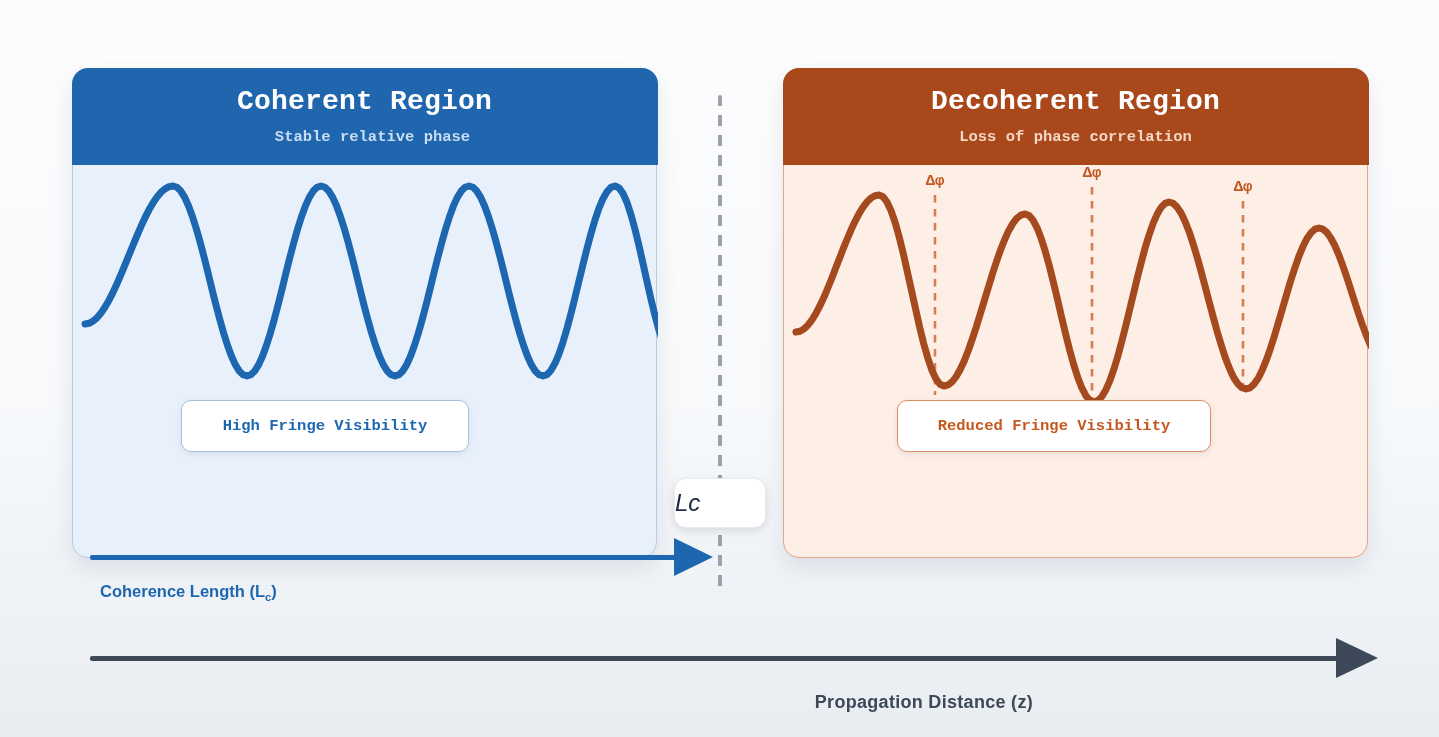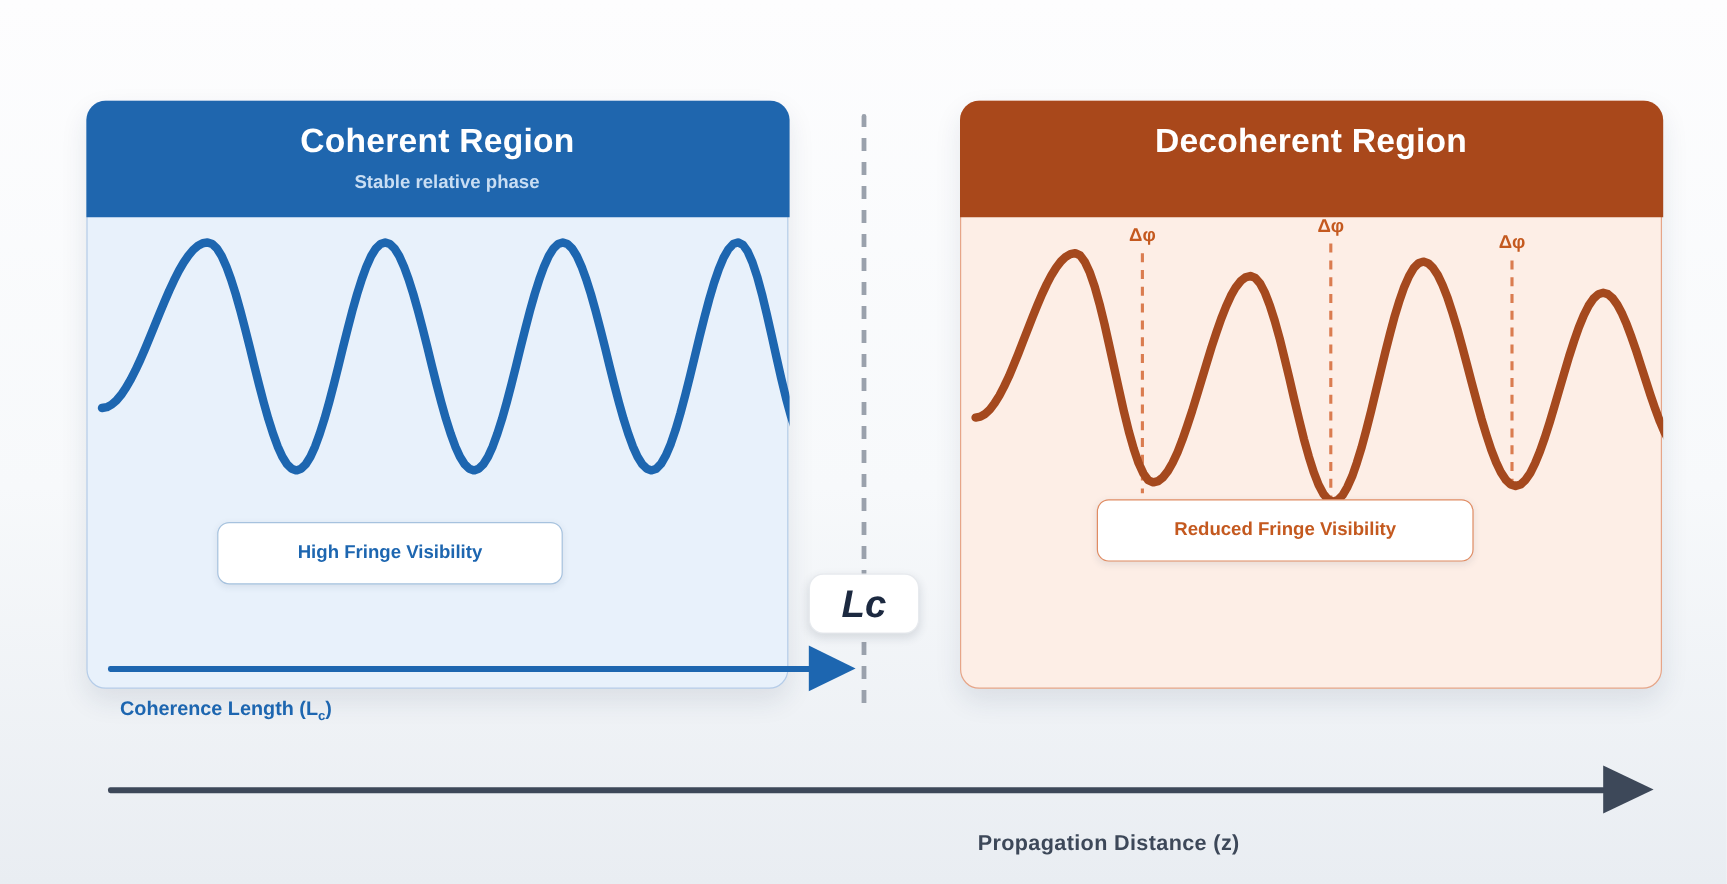--- a/index.html
+++ b/index.html
@@ -12,36 +12,36 @@
     position: relative;
     width: 1439px;
     height: 737px;
     background: linear-gradient(180deg, #fdfdfe 0%, #f7f9fb 55%, #e9edf2 100%);
     overflow: hidden;
   }
 
   
   .panel {
     position: absolute;
-    top: 84px;
+    top: 68px;
     width: 585px;
     height: 490px;
     border-radius: 16px;
     box-shadow: 0 10px 22px rgba(30, 50, 80, 0.10);
+    font-family: Liberation Mono, monospace;
   }
   .panel-coherent {
     left: 72px;
     background: var(--co-body, #e8f1fb);
     border: 1.5px solid var(--co-border, #b5cce8);
   }
   .panel-decoherent {
     left: 783px;
     background: var(--de-body, #fdeee6);
     border: 1.5px solid var(--de-border, #e6a588);
-    margin-left: 17px;
   }
   .panel-header {
     position: absolute;
     left: -1.5px; top: -1.5px;
     width: calc(100% + 3px);
     height: 97px;
     border-radius: 16px 16px 0 0;
     text-align: center;
     padding-top: 17px;
   }
@@ -88,21 +88,20 @@
     justify-content: center;
     font-size: 15.5px;
     box-shadow: 0 2px 6px rgba(50, 70, 100, 0.10);
   }
   .badge-coherent {
     left: 108px;
     width: 288px;
     border: 1.5px solid var(--co-badge-border, #a6c2de);
     color: var(--co-badge-text, #1d66b0);
     font-weight: 700;
-    margin-top: 19px;
   }
   .badge-decoherent {
     left: 113px;
     width: 314px;
     border: 1.5px solid var(--de-badge-border, #e08c63);
     color: var(--de-badge-text, #c4591f);
     font-weight: 600;
     text-align: right;
   }
 
@@ -125,23 +124,23 @@
     left: 674px;
     top: 478px;
     width: 92px;
     height: 50px;
     background: #ffffff;
     border: 1px solid #e7eaee;
     border-radius: 12px;
     box-shadow: 0 3px 8px rgba(40, 55, 80, 0.14);
     display: flex;
     align-items: center;
-    justify-content: center;
-    font-size: 32px;
-    font-weight: 700;
+    justify-content: flex-start;
+    font-size: 24px;
+    font-weight: 400;
     font-style: italic;
     color: #1c2940;
     z-index: 3;
   }
 
   
   .coh-arrow-line {
     position: absolute;
     left: 90px; top: 555px;
     width: 586px; height: 4.5px;
@@ -214,20 +213,21 @@
       <svg id="wave-coherent" class="wave-svg" viewBox="0 0 585 245">
           <path d="M 12 160 L 16.0 159.3 L 20.0 157.2 L 24.0 153.8 L 28.0 149.0 L 32.0 143.1 L 36.0 136.2 L 40.0 128.3 L 44.0 119.7 L 48.0 110.4 L 52.0 100.8 L 56.0 91.0 L 60.0 81.2 L 64.0 71.6 L 68.0 62.3 L 72.0 53.7 L 76.0 45.8 L 80.0 38.9 L 84.0 33.0 L 88.0 28.2 L 92.0 24.8 L 96.0 22.7 L 100.0 22.0 L 103.9 23.3 L 107.8 27.1 L 111.7 33.4 L 115.6 42.0 L 119.5 52.7 L 123.4 65.0 L 127.3 78.8 L 131.2 93.7 L 135.1 109.2 L 138.9 124.8 L 142.8 140.3 L 146.7 155.2 L 150.6 169.0 L 154.5 181.3 L 158.4 192.0 L 162.3 200.6 L 166.2 206.9 L 170.1 210.7 L 174.0 212.0 L 177.9 210.7 L 181.8 206.9 L 185.7 200.6 L 189.6 192.0 L 193.5 181.3 L 197.4 169.0 L 201.3 155.2 L 205.2 140.3 L 209.1 124.8 L 212.9 109.2 L 216.8 93.7 L 220.7 78.8 L 224.6 65.0 L 228.5 52.7 L 232.4 42.0 L 236.3 33.4 L 240.2 27.1 L 244.1 23.3 L 248.0 22.0 L 251.9 23.3 L 255.8 27.1 L 259.7 33.4 L 263.6 42.0 L 267.5 52.7 L 271.4 65.0 L 275.3 78.8 L 279.2 93.7 L 283.1 109.2 L 286.9 124.8 L 290.8 140.3 L 294.7 155.2 L 298.6 169.0 L 302.5 181.3 L 306.4 192.0 L 310.3 200.6 L 314.2 206.9 L 318.1 210.7 L 322.0 212.0 L 325.9 210.7 L 329.8 206.9 L 333.7 200.6 L 337.6 192.0 L 341.5 181.3 L 345.4 169.0 L 349.3 155.2 L 353.2 140.3 L 357.1 124.8 L 360.9 109.2 L 364.8 93.7 L 368.7 78.8 L 372.6 65.0 L 376.5 52.7 L 380.4 42.0 L 384.3 33.4 L 388.2 27.1 L 392.1 23.3 L 396.0 22.0 L 399.9 23.3 L 403.8 27.1 L 407.7 33.4 L 411.6 42.0 L 415.5 52.7 L 419.4 65.0 L 423.3 78.8 L 427.2 93.7 L 431.1 109.2 L 434.9 124.8 L 438.8 140.3 L 442.7 155.2 L 446.6 169.0 L 450.5 181.3 L 454.4 192.0 L 458.3 200.6 L 462.2 206.9 L 466.1 210.7 L 470.0 212.0 L 474.0 210.6 L 478.0 206.3 L 482.0 199.3 L 486.0 189.8 L 490.0 178.1 L 494.0 164.5 L 498.0 149.5 L 502.0 133.5 L 506.0 117.0 L 510.0 100.5 L 514.0 84.5 L 518.0 69.5 L 522.0 55.9 L 526.0 44.2 L 530.0 34.7 L 534.0 27.7 L 538.0 23.4 L 542.0 22.0 L 546.0 23.9 L 550.0 29.5 L 554.0 38.5 L 558.0 50.6 L 562.0 65.3 L 566.0 81.8 L 570.0 99.5 L 574.0 117.5 L 578.0 135.2 L 582.0 151.7 L 586.0 166.4 L 590.0 178.5 L 594.0 187.5 L 598.0 193.1 L 602.0 195.0" fill="none" stroke="#1d66b0" stroke-width="7" stroke-linecap="round" stroke-linejoin="round"></path>
         </svg>
       <div class="badge badge-coherent">High Fringe Visibility</div>
     </div>
   </div>
 
   <div class="panel panel-decoherent">
     <div class="panel-header">
       <div class="panel-title">Decoherent Region</div>
+      <div class="panel-subtitle">Loss of phase correlation</div>
     </div>
     <div class="panel-body">
       <svg id="wave-decoherent" class="wave-svg" viewBox="0 0 585 245">
           <line x1="151" x2="151" y1="31" y2="231" stroke="#da7c50" stroke-width="2.6" stroke-dasharray="7.5 6.5"></line>
           <text x="151" y="21" text-anchor="middle" fill="#c4591f" font-size="15.5" font-weight="700">Δφ</text>
           <line x1="308" x2="308" y1="23" y2="243" stroke="#da7c50" stroke-width="2.6" stroke-dasharray="7.5 6.5"></line>
           <text x="308" y="13" text-anchor="middle" fill="#c4591f" font-size="15.5" font-weight="700">Δφ</text>
           <line x1="459" x2="459" y1="37" y2="229" stroke="#da7c50" stroke-width="2.6" stroke-dasharray="7.5 6.5"></line>
           <text x="459" y="27" text-anchor="middle" fill="#c4591f" font-size="15.5" font-weight="700">Δφ</text>
           <path d="M 12 168 L 16.0 167.2 L 19.9 165.0 L 23.9 161.2 L 27.8 156.1 L 31.8 149.7 L 35.7 142.2 L 39.7 133.8 L 43.6 124.5 L 47.6 114.7 L 51.5 104.6 L 55.5 94.4 L 59.4 84.3 L 63.4 74.5 L 67.3 65.3 L 71.3 56.8 L 75.2 49.3 L 79.2 42.9 L 83.1 37.8 L 87.1 34.0 L 91.0 31.8 L 95.0 31.0 L 99.1 32.8 L 103.1 38.3 L 107.2 47.1 L 111.3 59.0 L 115.3 73.4 L 119.4 90.0 L 123.4 107.9 L 127.5 126.5 L 131.6 145.1 L 135.6 163.0 L 139.7 179.6 L 143.8 194.0 L 147.8 205.9 L 151.9 214.7 L 155.9 220.2 L 160.0 222.0 L 164.1 220.9 L 168.1 217.8 L 172.2 212.6 L 176.2 205.6 L 180.3 196.8 L 184.3 186.5 L 188.3 175.0 L 192.4 162.6 L 196.4 149.5 L 200.5 136.0 L 204.6 122.5 L 208.6 109.4 L 212.7 97.0 L 216.7 85.5 L 220.8 75.2 L 224.8 66.4 L 228.8 59.4 L 232.9 54.2 L 236.9 51.1 L 241.0 50.0 L 245.1 51.6 L 249.1 56.3 L 253.2 64.1 L 257.2 74.5 L 261.3 87.4 L 265.4 102.1 L 269.4 118.3 L 273.5 135.3 L 277.5 152.7 L 281.6 169.7 L 285.6 185.9 L 289.7 200.6 L 293.8 213.5 L 297.8 223.9 L 301.9 231.7 L 305.9 236.4 L 310.0 238.0 L 313.9 236.6 L 317.9 232.6 L 321.8 225.9 L 325.8 216.9 L 329.7 205.7 L 333.7 192.7 L 337.6 178.2 L 341.6 162.5 L 345.5 146.3 L 349.5 129.7 L 353.4 113.5 L 357.4 97.8 L 361.3 83.3 L 365.3 70.3 L 369.2 59.1 L 373.2 50.1 L 377.1 43.4 L 381.1 39.4 L 385.0 38.0 L 389.1 39.3 L 393.1 43.1 L 397.2 49.3 L 401.2 57.7 L 405.3 68.2 L 409.3 80.4 L 413.4 93.9 L 417.4 108.5 L 421.5 123.8 L 425.5 139.2 L 429.6 154.5 L 433.6 169.1 L 437.7 182.6 L 441.7 194.8 L 445.8 205.3 L 449.8 213.7 L 453.9 219.9 L 457.9 223.7 L 462.0 225.0 L 466.1 223.8 L 470.1 220.1 L 474.2 214.2 L 478.2 206.2 L 482.3 196.2 L 486.3 184.8 L 490.4 172.0 L 494.4 158.5 L 498.5 144.5 L 502.6 130.5 L 506.6 117.0 L 510.7 104.3 L 514.7 92.8 L 518.8 82.8 L 522.8 74.8 L 526.9 68.9 L 530.9 65.2 L 535.0 64.0 L 538.9 65.1 L 542.9 68.5 L 546.8 74.0 L 550.8 81.5 L 554.7 90.6 L 558.6 101.1 L 562.6 112.7 L 566.5 124.8 L 570.5 137.2 L 574.4 149.3 L 578.4 160.9 L 582.3 171.4 L 586.2 180.5 L 590.2 188.0 L 594.1 193.5 L 598.1 196.9 L 602.0 198.0" fill="none" stroke="#a5491e" stroke-width="7" stroke-linecap="round" stroke-linejoin="round"></path>

